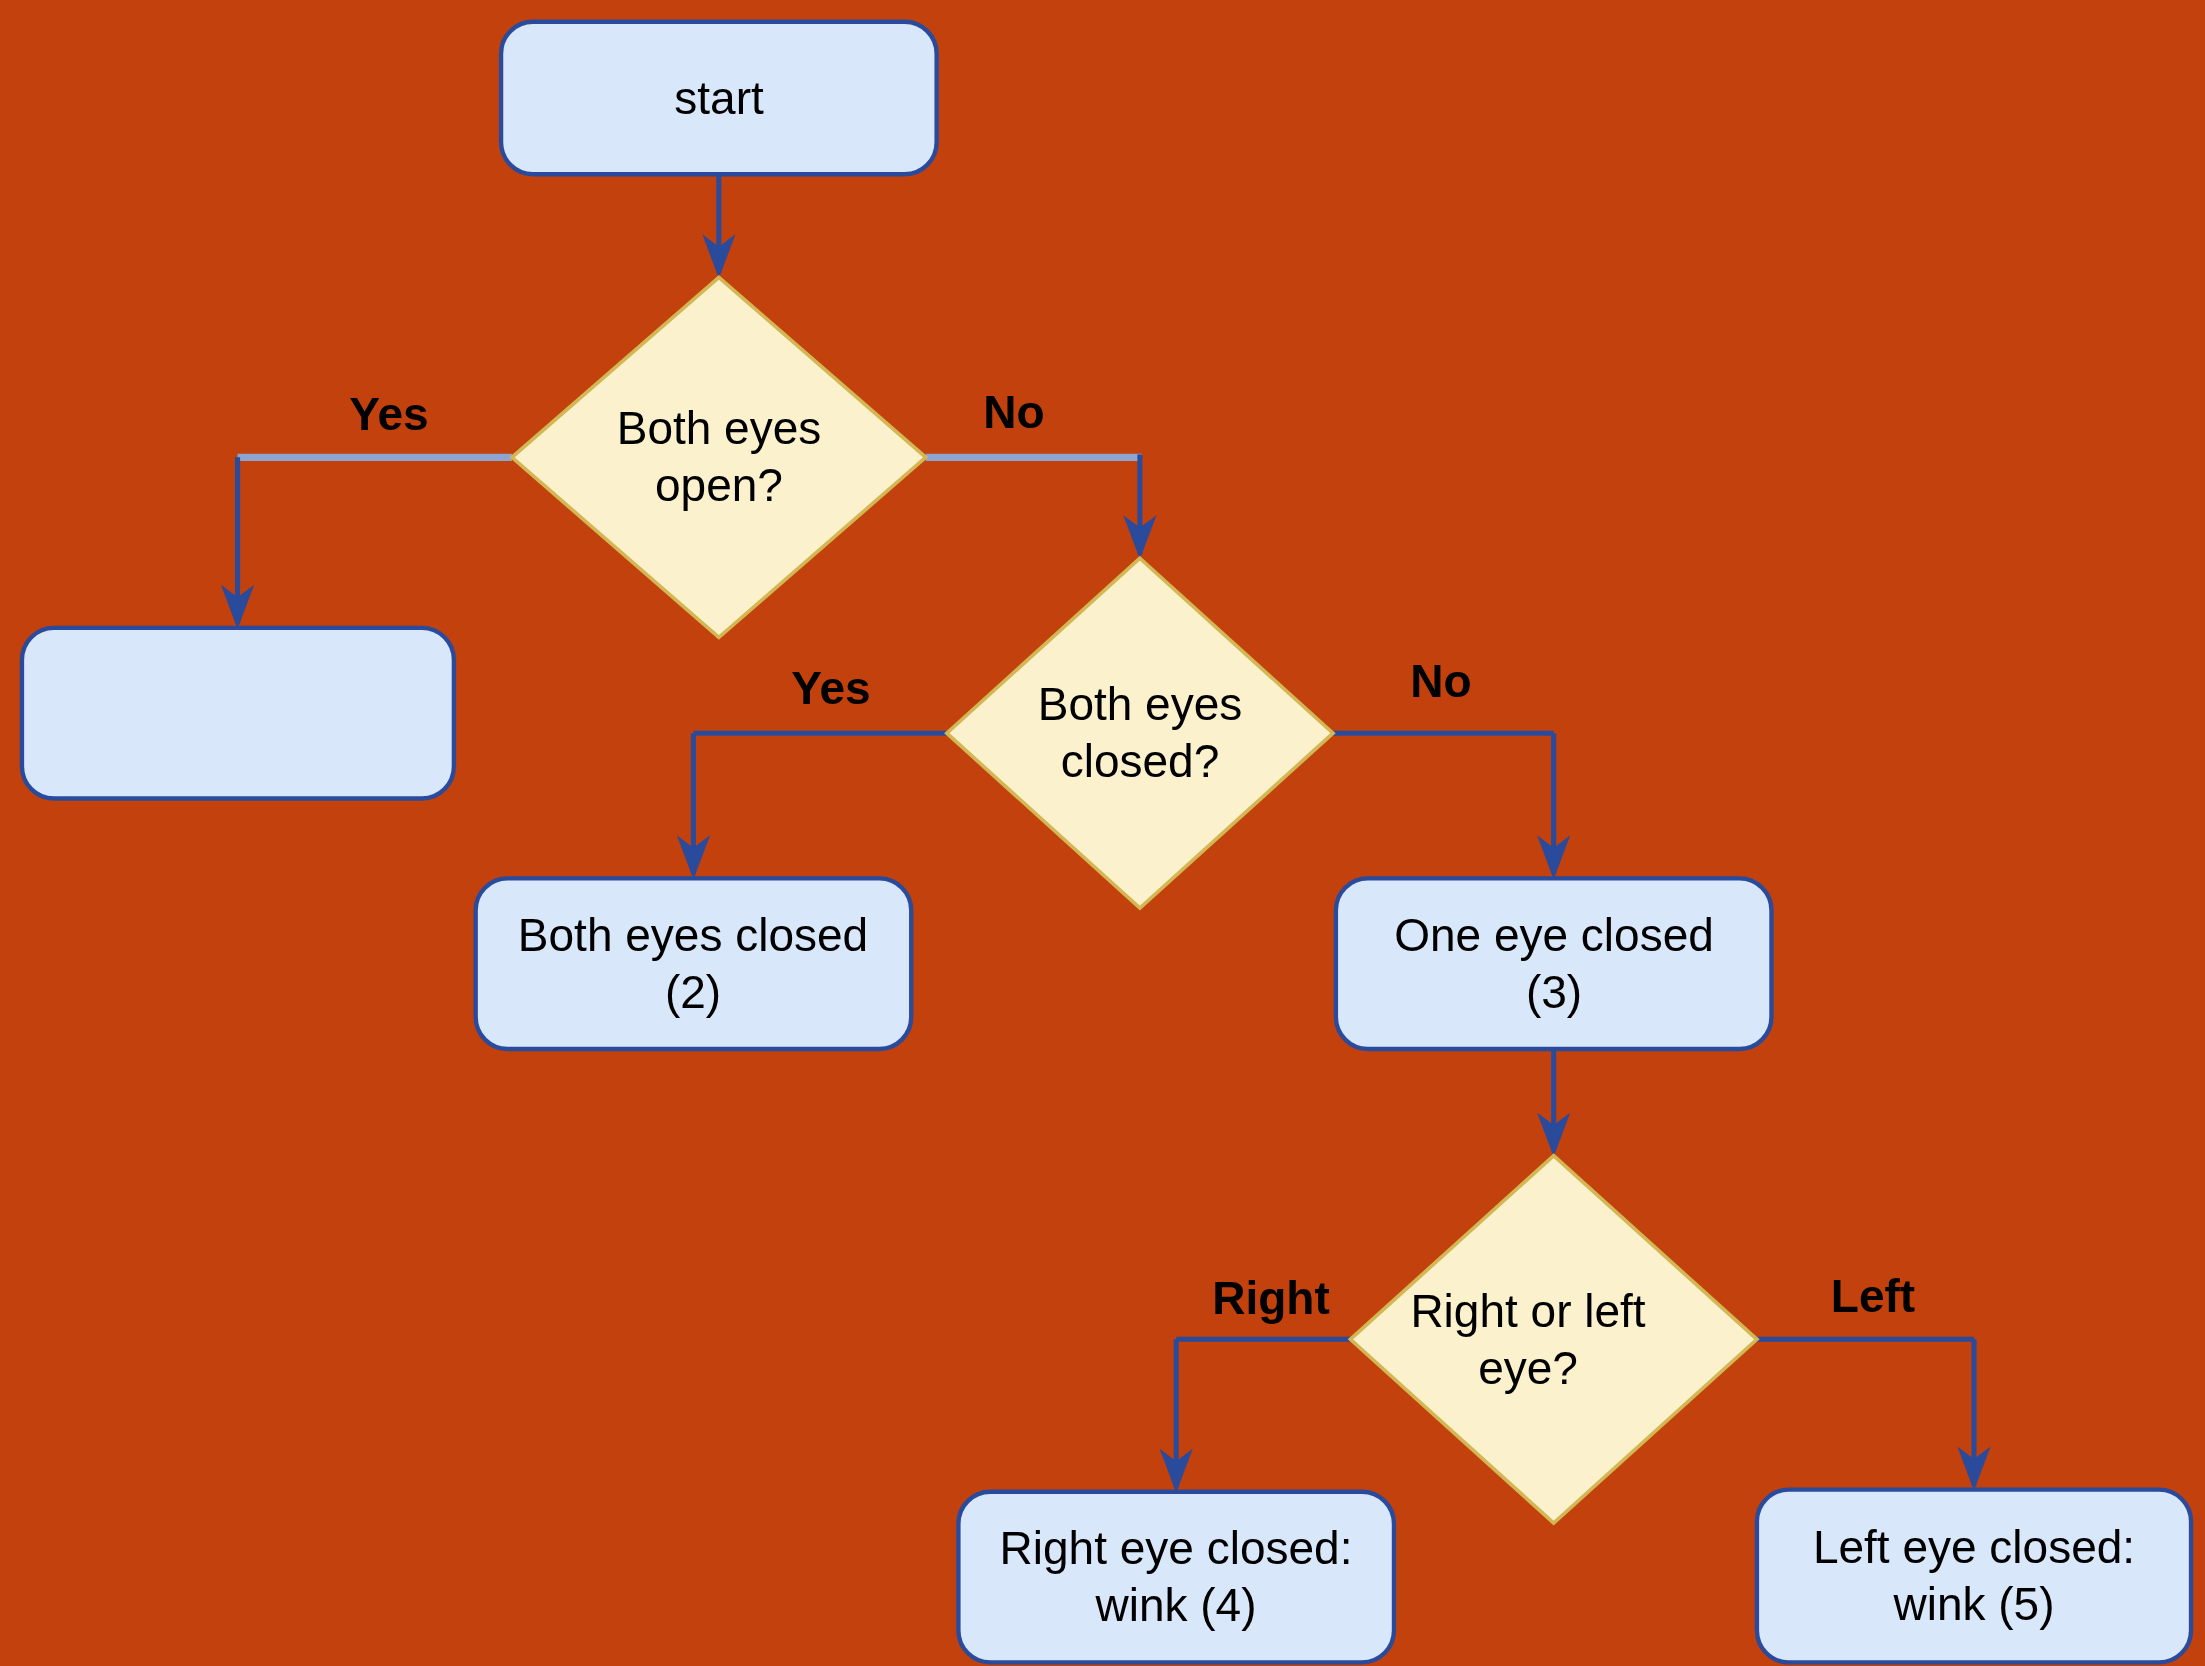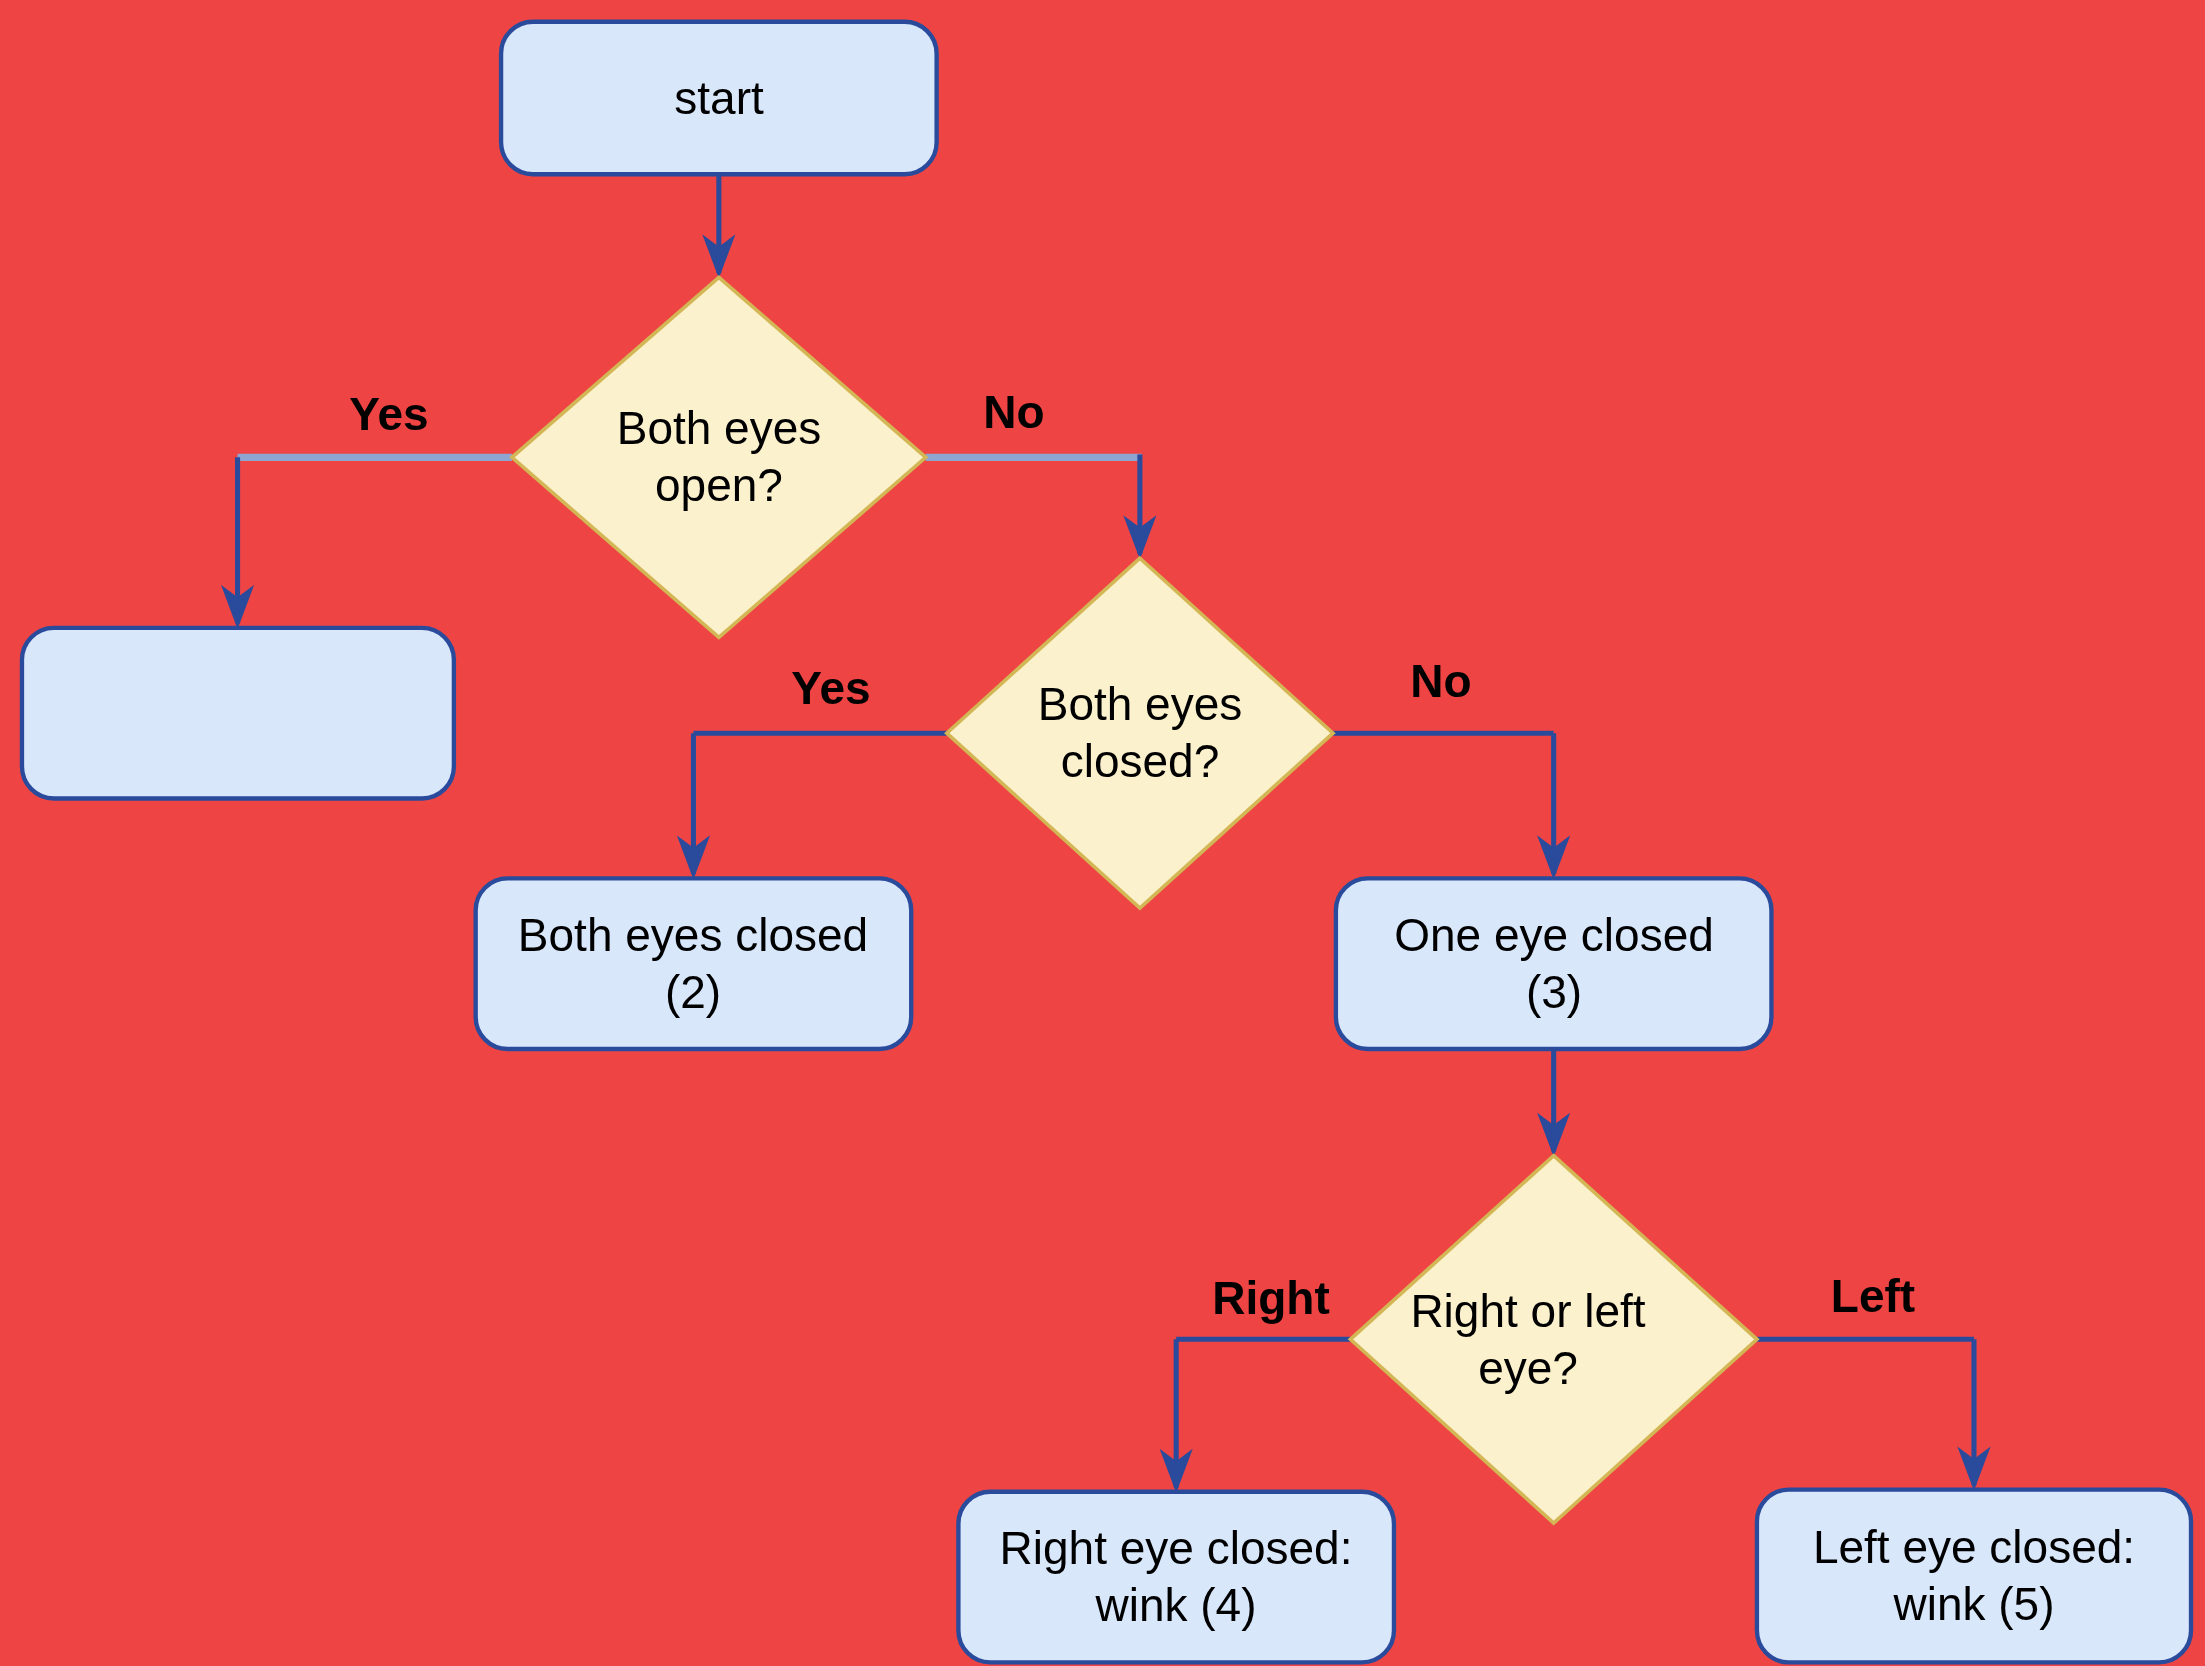--- a/index.html
+++ b/index.html
@@ -1,20 +1,20 @@
 <!DOCTYPE html>
 <html style="font-size:11.6px"><head>
 <meta charset="utf-8">
 <style>
   html, body { margin: 0; padding: 0; background: #ffffff; }
   .canvas {
     position: relative;
     width: 2205px;
     height: 1666px;
-    background: #ef4444;
+    background: #c2410c;
     font-family: "Liberation Sans", sans-serif;
     overflow: hidden;
   }
   .canvas svg { position: absolute; left: 0; top: 0; }
 
   .node-label {
     position: absolute;
     display: flex;
     flex-direction: column;
     align-items: center;

